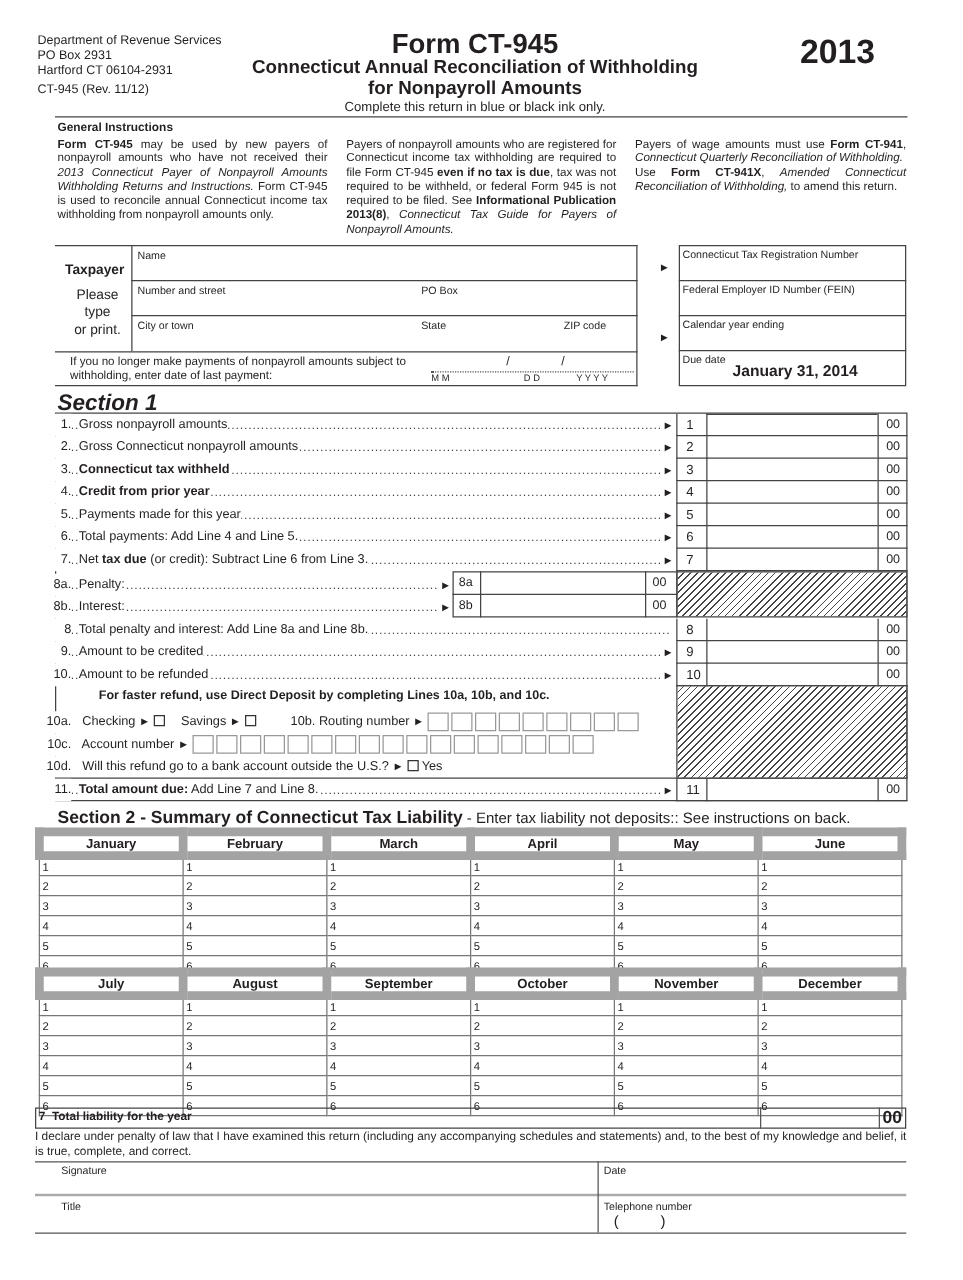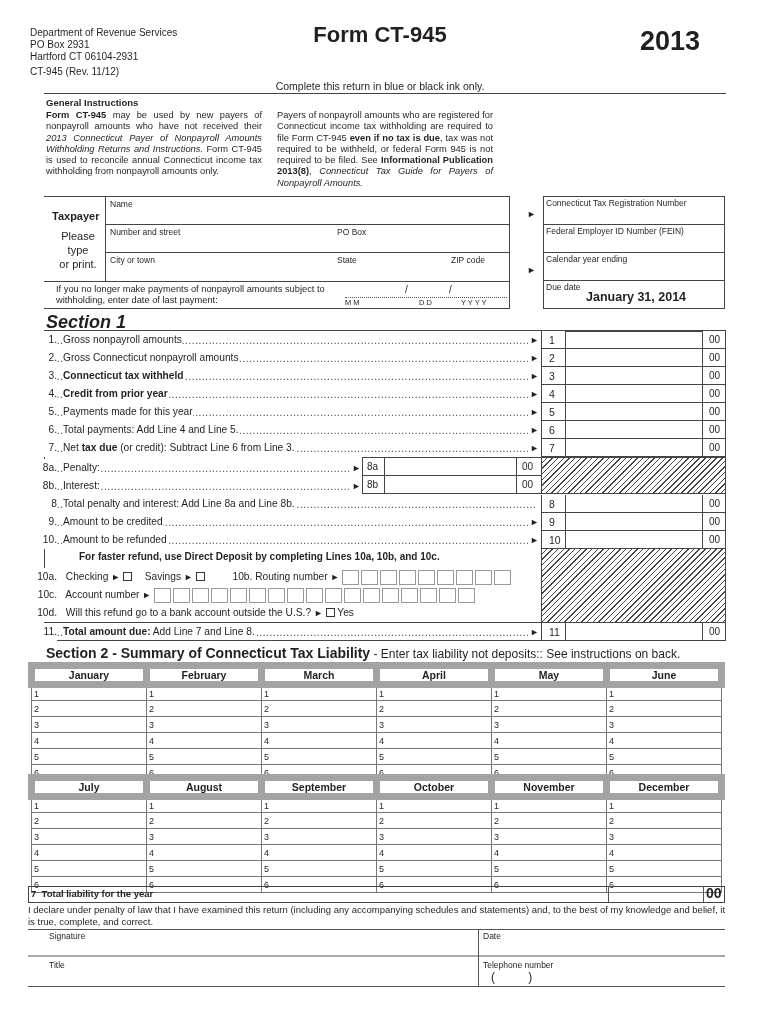--- a/index.html
+++ b/index.html
@@ -37,33 +37,37 @@
 <body>
 
 <div id="agency" class="abs" style="left:30px; top:27px;">
   <div>Department of Revenue Services</div>
   <div>PO Box 2931</div>
   <div>Hartford CT 06104-2931</div>
   <div style="margin-top:3px">CT-945 (Rev. 11/12)</div>
 </div>
 <div id="form-title" class="abs">Form CT-945</div>
 <div id="form-subtitle" class="abs">
+  <div>Connecticut Annual Reconciliation of Withholding</div>
+  <div>for Nonpayroll Amounts</div>
 </div>
 <div id="form-note" class="abs">Complete this return in blue or black ink only.</div>
 <div id="year" class="abs">2013</div>
 <div class="hr" style="left:44px; top:93px; width:682px;"></div>
 
 <div class="abs bold" style="left:46px; top:97px; font-size:9.5px;">General Instructions</div>
 <div class="abs instr" style="left:46px; top:110px; width:216px;">
   <b>Form CT-945</b><span> may be used by new payers of nonpayroll amounts who have not received their </span><i>2013 Connecticut Payer of Nonpayroll Amounts Withholding Returns and Instructions.</i><span> Form CT-945 is used to reconcile annual Connecticut income tax withholding from nonpayroll amounts only.</span>
 </div>
 <div class="abs instr" style="left:277px; top:110px; width:216px;">
   <span>Payers of nonpayroll amounts who are registered for Connecticut income tax withholding are required to file Form CT-945 </span><b>even if no tax is due</b><span>, tax was not required to be withheld, or federal Form 945 is not required to be filed. See </span><b>Informational Publication 2013(8)</b><span>, </span><i>Connecticut Tax Guide for Payers of Nonpayroll Amounts.</i>
 </div>
 <div class="abs instr" style="left:508px; top:110px; width:217px;">
+  <div><span>Payers of wage amounts must use </span><b>Form CT-941</b><span>, </span><i>Connecticut Quarterly Reconciliation of Withholding.</i></div>
+  <div><span>Use </span><b>Form CT-941X</b><span>, </span><i>Amended Connecticut Reconciliation of Withholding,</i><span> to amend this return.</span></div>
 </div>
 
 <div class="box" style="left:44px; top:196px; width:466px; height:113px; border-left:none;"></div>
 <div class="abs bold" style="left:52px; top:210px; font-size:11px;">Taxpayer</div>
 <div class="abs" style="left:48px; top:229px; width:60px; text-align:center; font-size:11px; line-height:14px;">
   <div>Please</div>
   <div>type</div>
   <div>or print.</div>
 </div>
 <div class="abs" style="left:105px; top:196px; width:1px; height:85px; background:#444;"></div>

